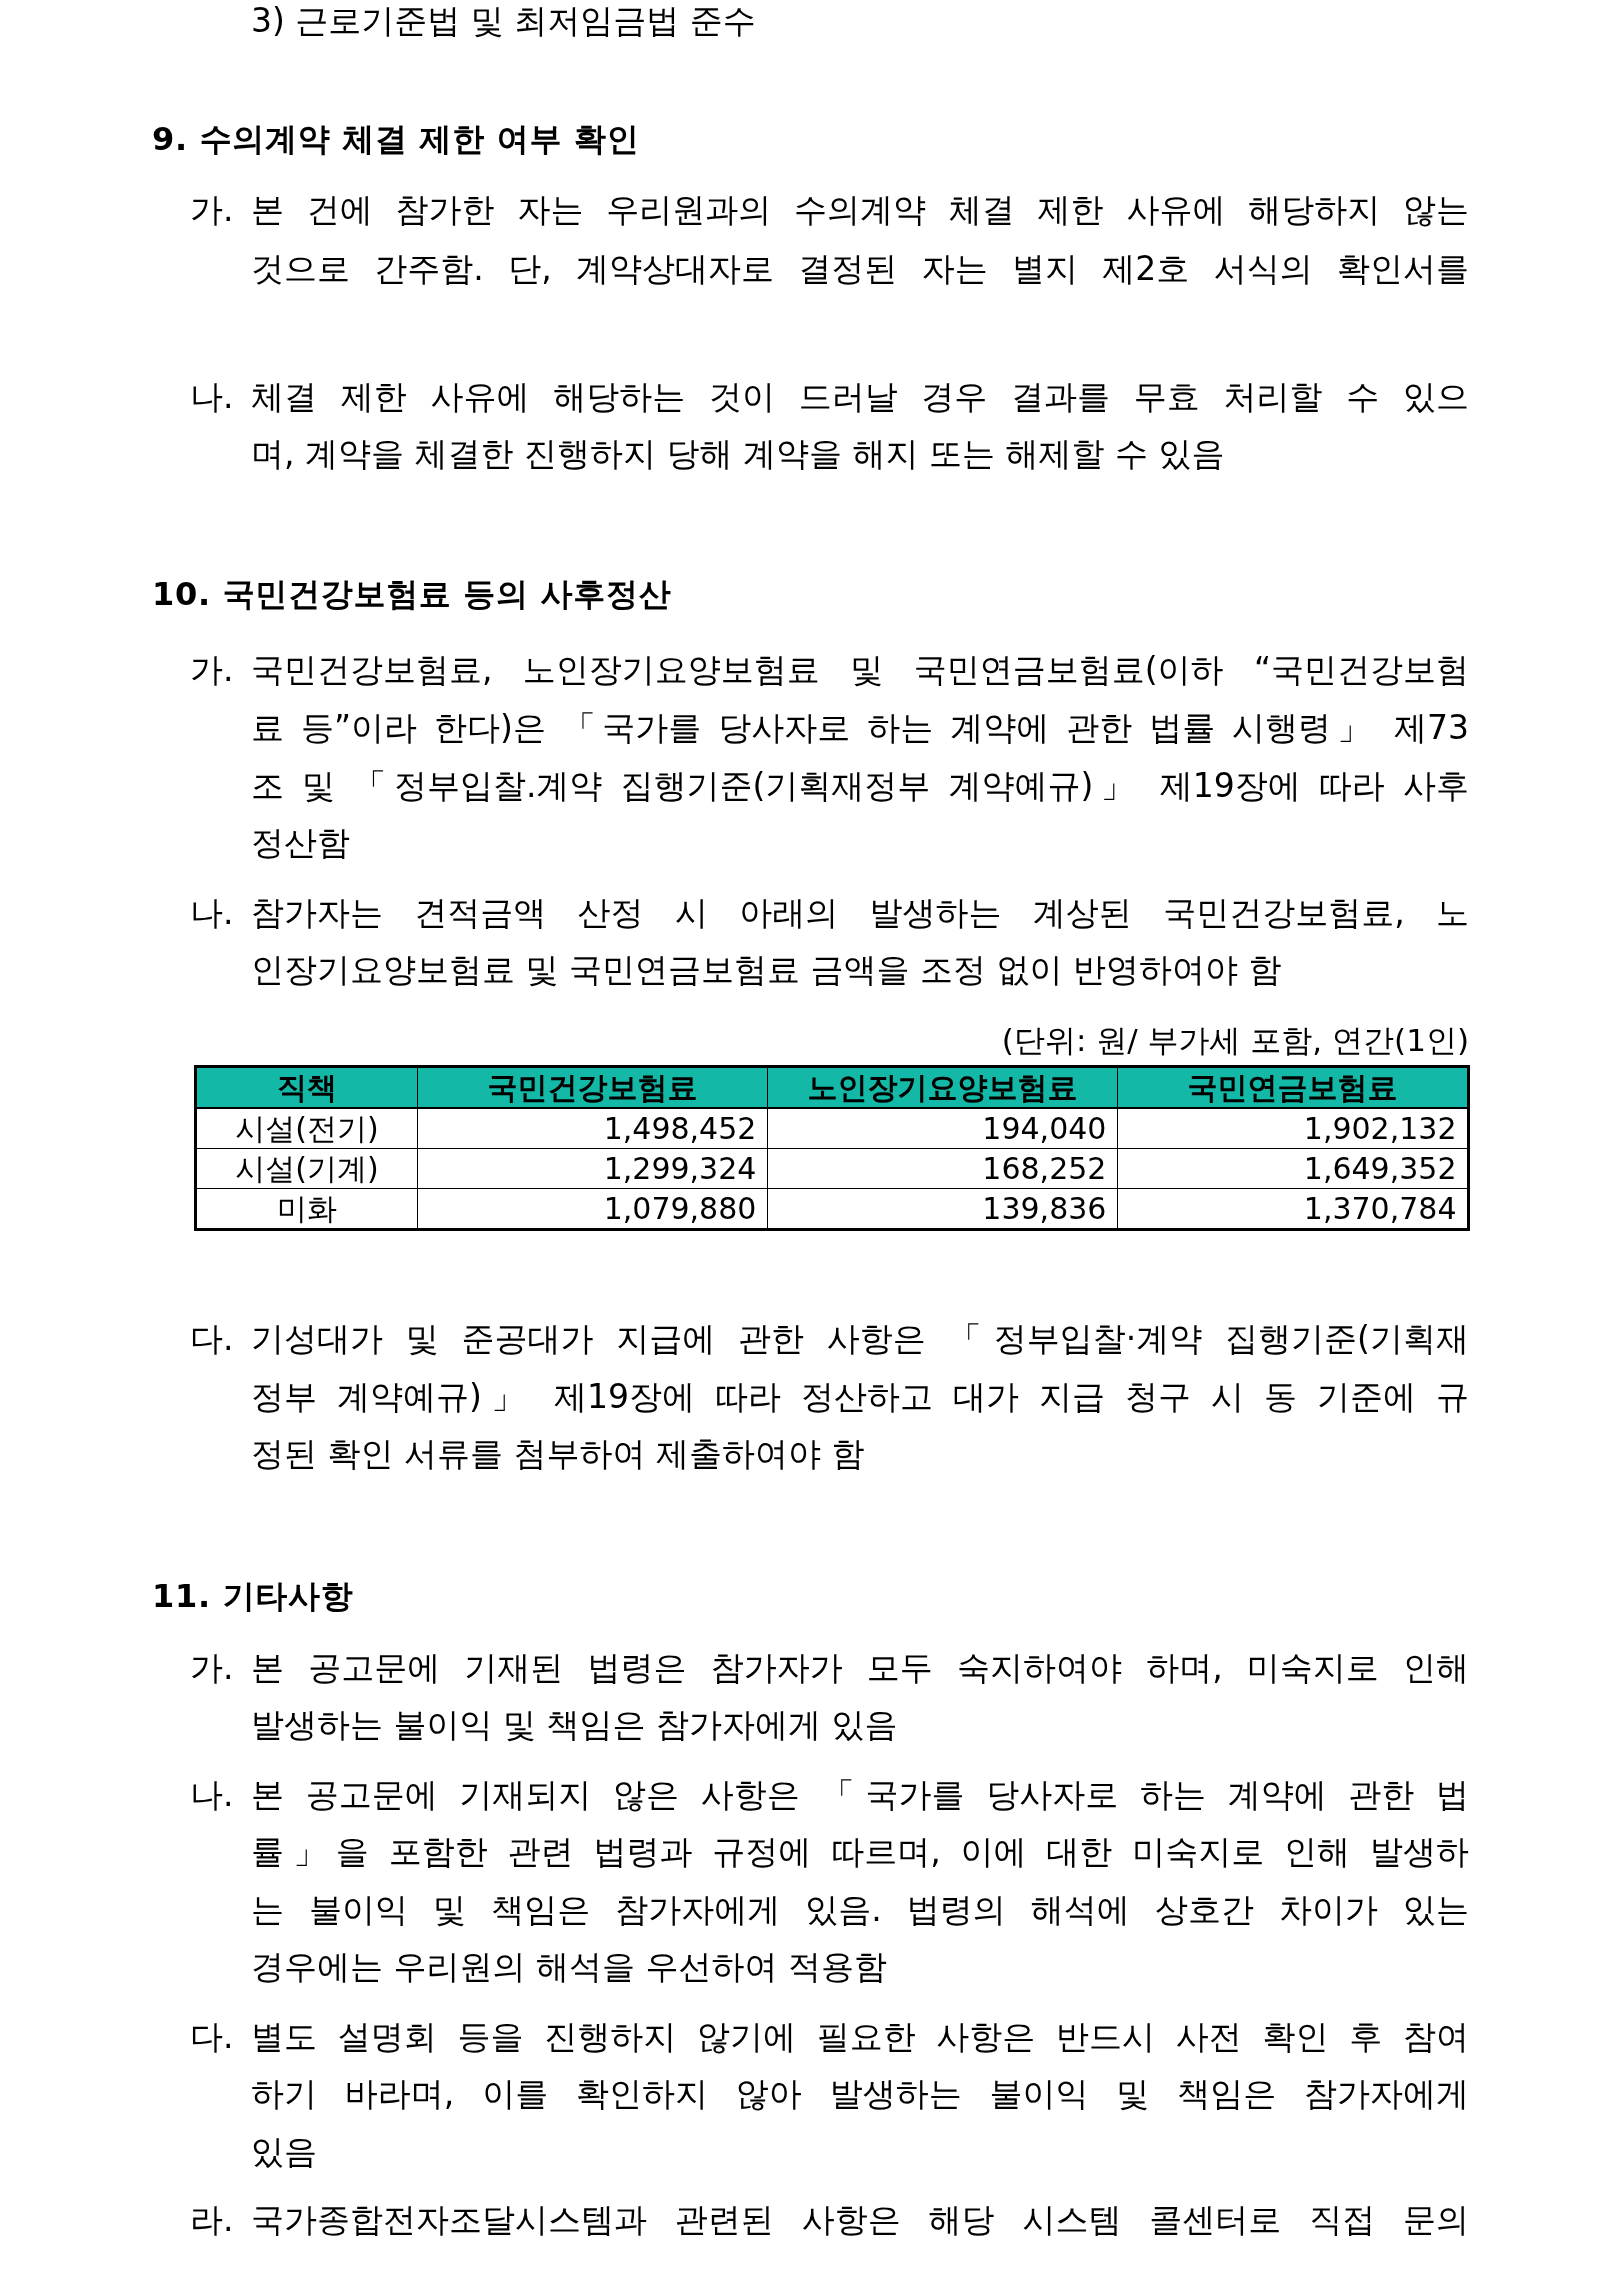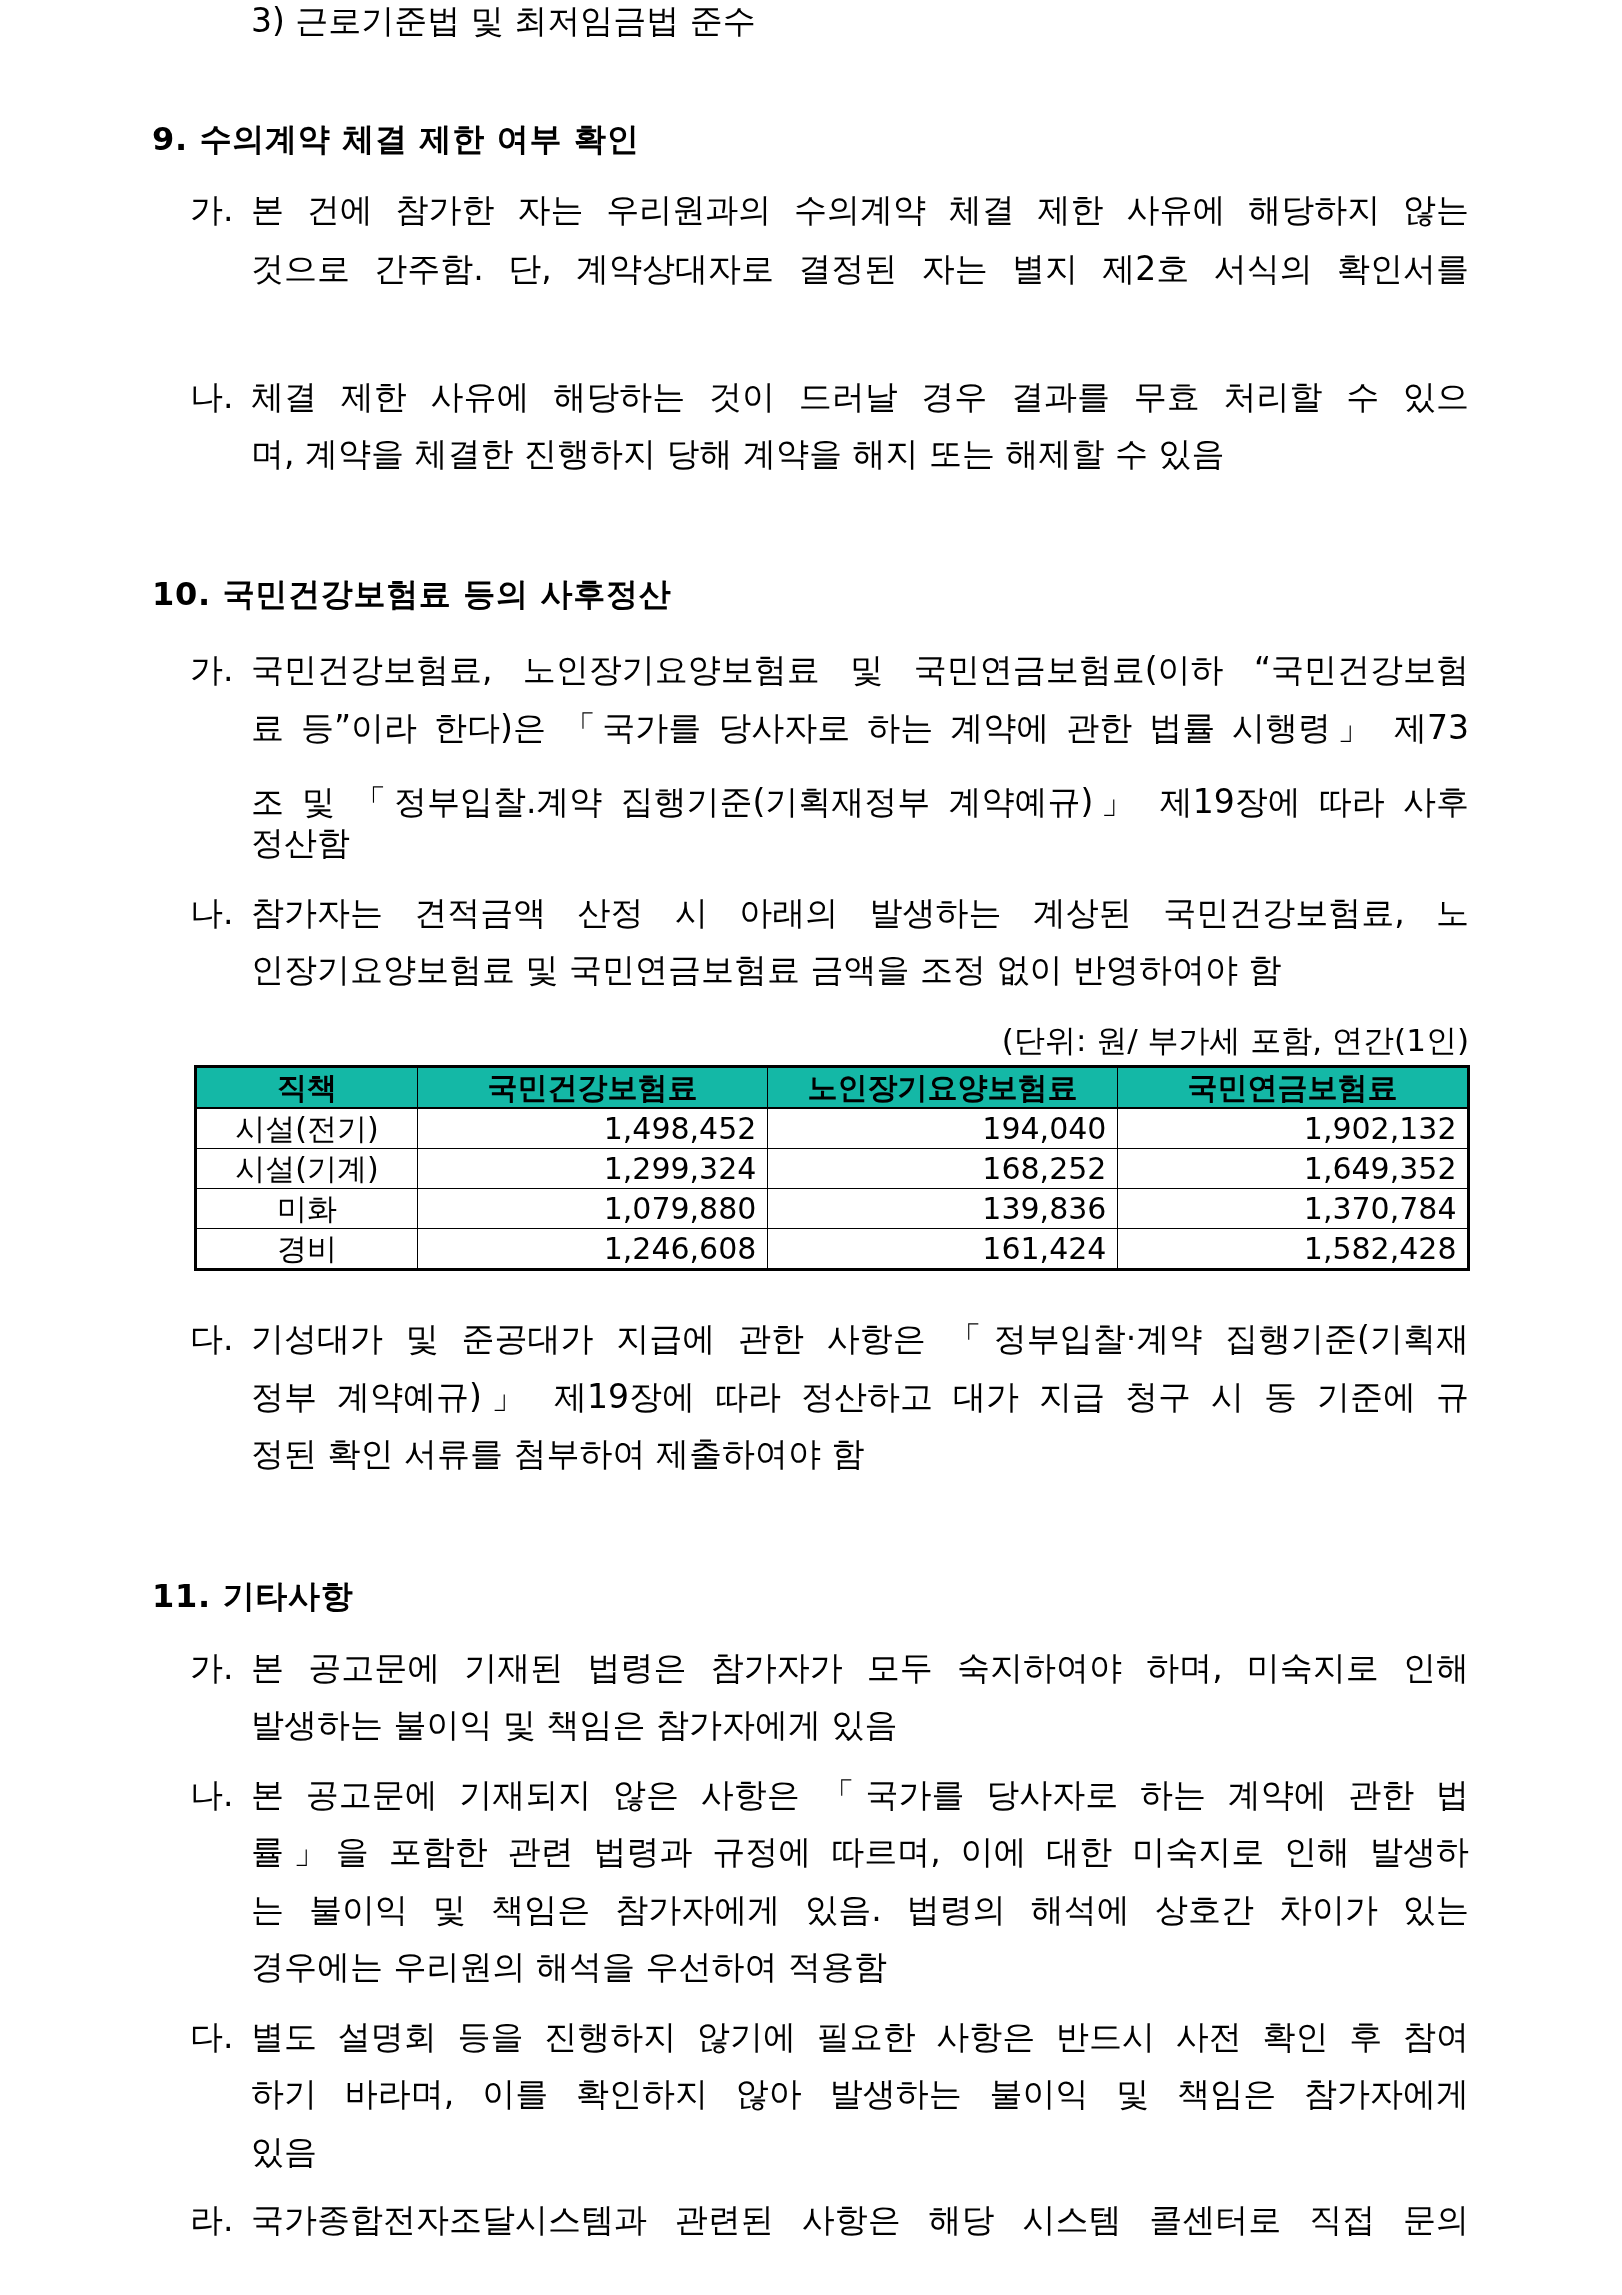--- a/index.html
+++ b/index.html
@@ -47,21 +47,21 @@
 
   <div class="line" style="left:190px; top:377px;">나.</div>
   <div class="line justify" style="left:251px; top:377px; width:1218px;">체결 제한 사유에 해당하는 것이 드러날 경우 결과를 무효 처리할 수 있으</div>
   <div class="line" style="left:251px; top:434px;">며, 계약을 체결한 진행하지 당해 계약을 해지 또는 해제할 수 있음</div>
 
   <div class="heading" style="left:152px; top:571px;">10. 국민건강보험료 등의 사후정산</div>
 
   <div class="line" style="left:190px; top:650px;">가.</div>
   <div class="line justify" style="left:251px; top:650px; width:1218px;">국민건강보험료, 노인장기요양보험료 및 국민연금보험료(이하 “국민건강보험</div>
   <div class="line justify" style="left:251px; top:708px; width:1218px;">료 등”이라 한다)은 「국가를 당사자로 하는 계약에 관한 법률 시행령」 제73</div>
-  <div class="line justify" style="left:251px; top:766px; width:1218px;margin-top:16px;">조 및 「정부입찰.계약 집행기준(기획재정부 계약예규)」 제19장에 따라 사후</div>
+  <div class="line justify" style="left:251px; top:766px; width:1218px;">조 및 「정부입찰.계약 집행기준(기획재정부 계약예규)」 제19장에 따라 사후</div>
   <div class="line" style="left:251px; top:823px;">정산함</div>
 
   <div class="line" style="left:190px; top:893px;">나.</div>
   <div class="line justify" style="left:251px; top:893px; width:1218px;">참가자는 견적금액 산정 시 아래의 발생하는 계상된 국민건강보험료, 노</div>
   <div class="line" style="left:251px; top:950px;">인장기요양보험료 및 국민연금보험료 금액을 조정 없이 반영하여야 함</div>
 
   <div class="unit">(단위: 원/ 부가세 포함, 연간(1인)</div>
 
   <table class="fee">
     <thead>
@@ -84,26 +84,20 @@
         <td class="num">1,299,324</td>
         <td class="num">168,252</td>
         <td class="num">1,649,352</td>
       </tr>
       <tr>
         <td class="role">미화</td>
         <td class="num">1,079,880</td>
         <td class="num">139,836</td>
         <td class="num">1,370,784</td>
       </tr>
-      <tr>
-        <td class="role">경비</td>
-        <td class="num">1,246,608</td>
-        <td class="num">161,424</td>
-        <td class="num">1,582,428</td>
-      </tr>
     </tbody>
   </table>
 
   <div class="line" style="left:190px; top:1319px;">다.</div>
   <div class="line justify" style="left:251px; top:1319px; width:1218px;">기성대가 및 준공대가 지급에 관한 사항은 「정부입찰·계약 집행기준(기획재</div>
   <div class="line justify" style="left:251px; top:1377px; width:1218px;">정부 계약예규)」 제19장에 따라 정산하고 대가 지급 청구 시 동 기준에 규</div>
   <div class="line" style="left:251px; top:1434px;">정된 확인 서류를 첨부하여 제출하여야 함</div>
 
   <div class="heading" style="left:152px; top:1573px;">11. 기타사항</div>
 

